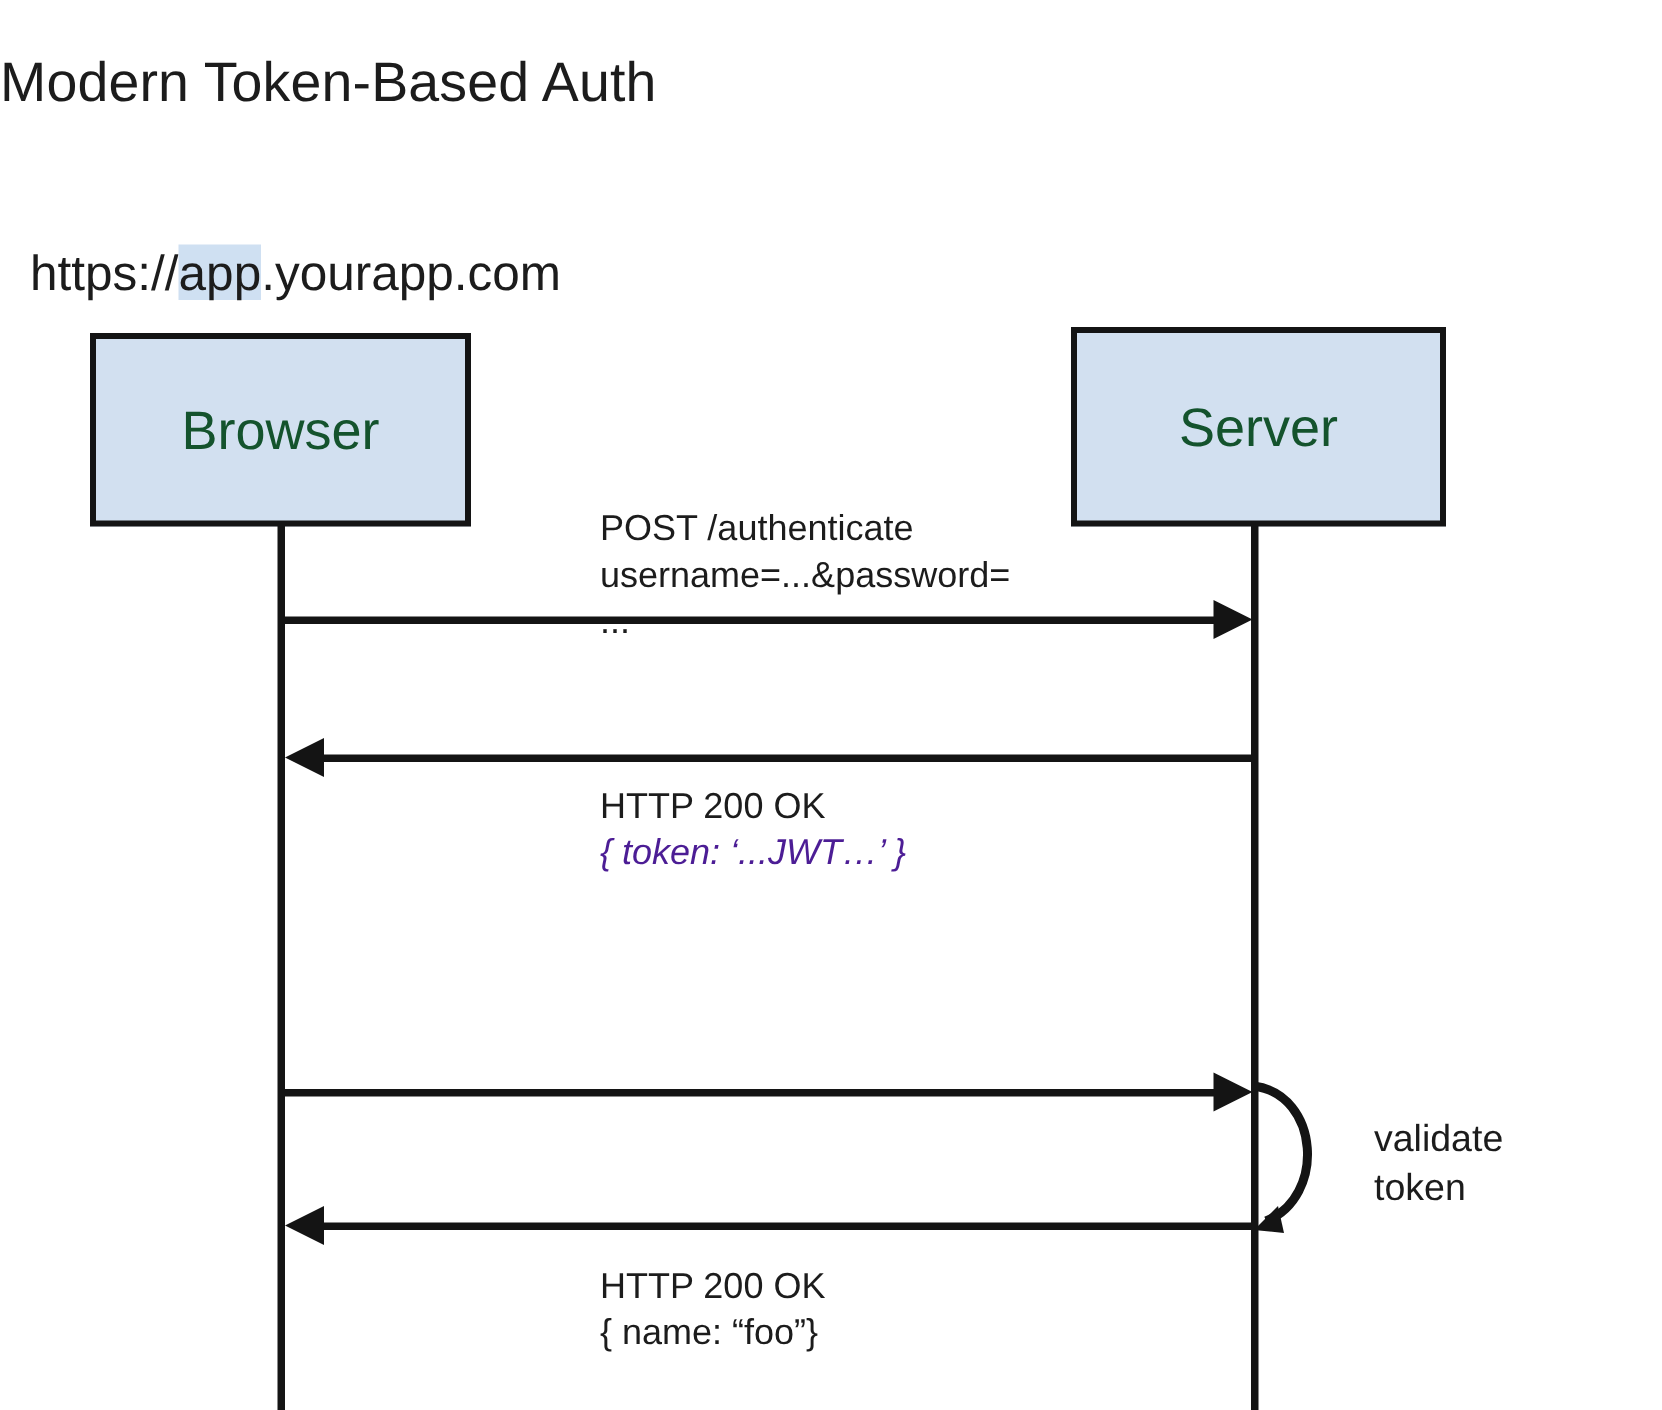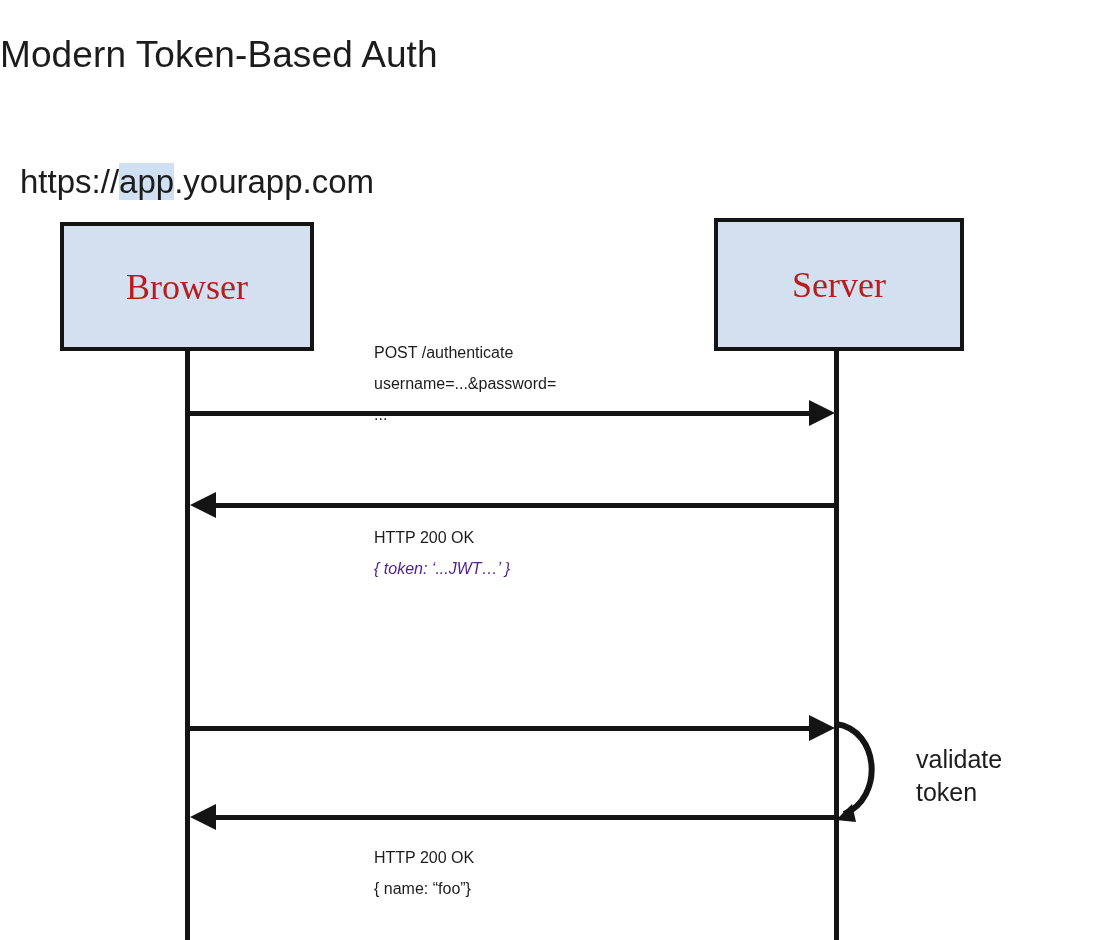--- a/index.html
+++ b/index.html
@@ -48,22 +48,21 @@
   
   .participant-box {
     position: absolute;
     background: #d2e0f0;
     border: 4px solid #141414;
     box-sizing: border-box;
     display: flex;
     align-items: center;
     justify-content: center;
     font-size: 36px;
-    color: #b91c1c;
-    font-family: Liberation Serif, serif;
+    color: #14532d;
   }
   #participant-browser {
     left: 60px; top: 222px; width: 254px; height: 129px;
   }
   #participant-server {
     left: 714px; top: 218px; width: 250px; height: 133px;
   }
 
   
   .lifeline {
@@ -103,23 +102,24 @@
   
   #msg3-line  { left: 187px; top: 726px; width: 625px; }
   #msg3-head  { left: 809px; top: 715px; }
   
   #msg4-line  { left: 213px; top: 815px; width: 623px; }
   #msg4-head  { left: 190px; top: 804px; }
 
   
   .msg-label {
     position: absolute;
-    font-size: 16px;
+    font-size: 24px;
     line-height: 31px;
     white-space: nowrap;
+    margin-left: 26px;
   }
   .msg-label .plain { color: #1c1c1c; display: block; }
   .msg-label .green { color: #4c1d95; display: block; font-style: italic; }
 
   #label-msg1 { left: 374px; top: 337px; }
   #label-msg2 { left: 374px; top: 522px; }
   #label-msg3 { left: 374px; top: 650px; }
   #label-msg4 { left: 374px; top: 842px; }
 
   

